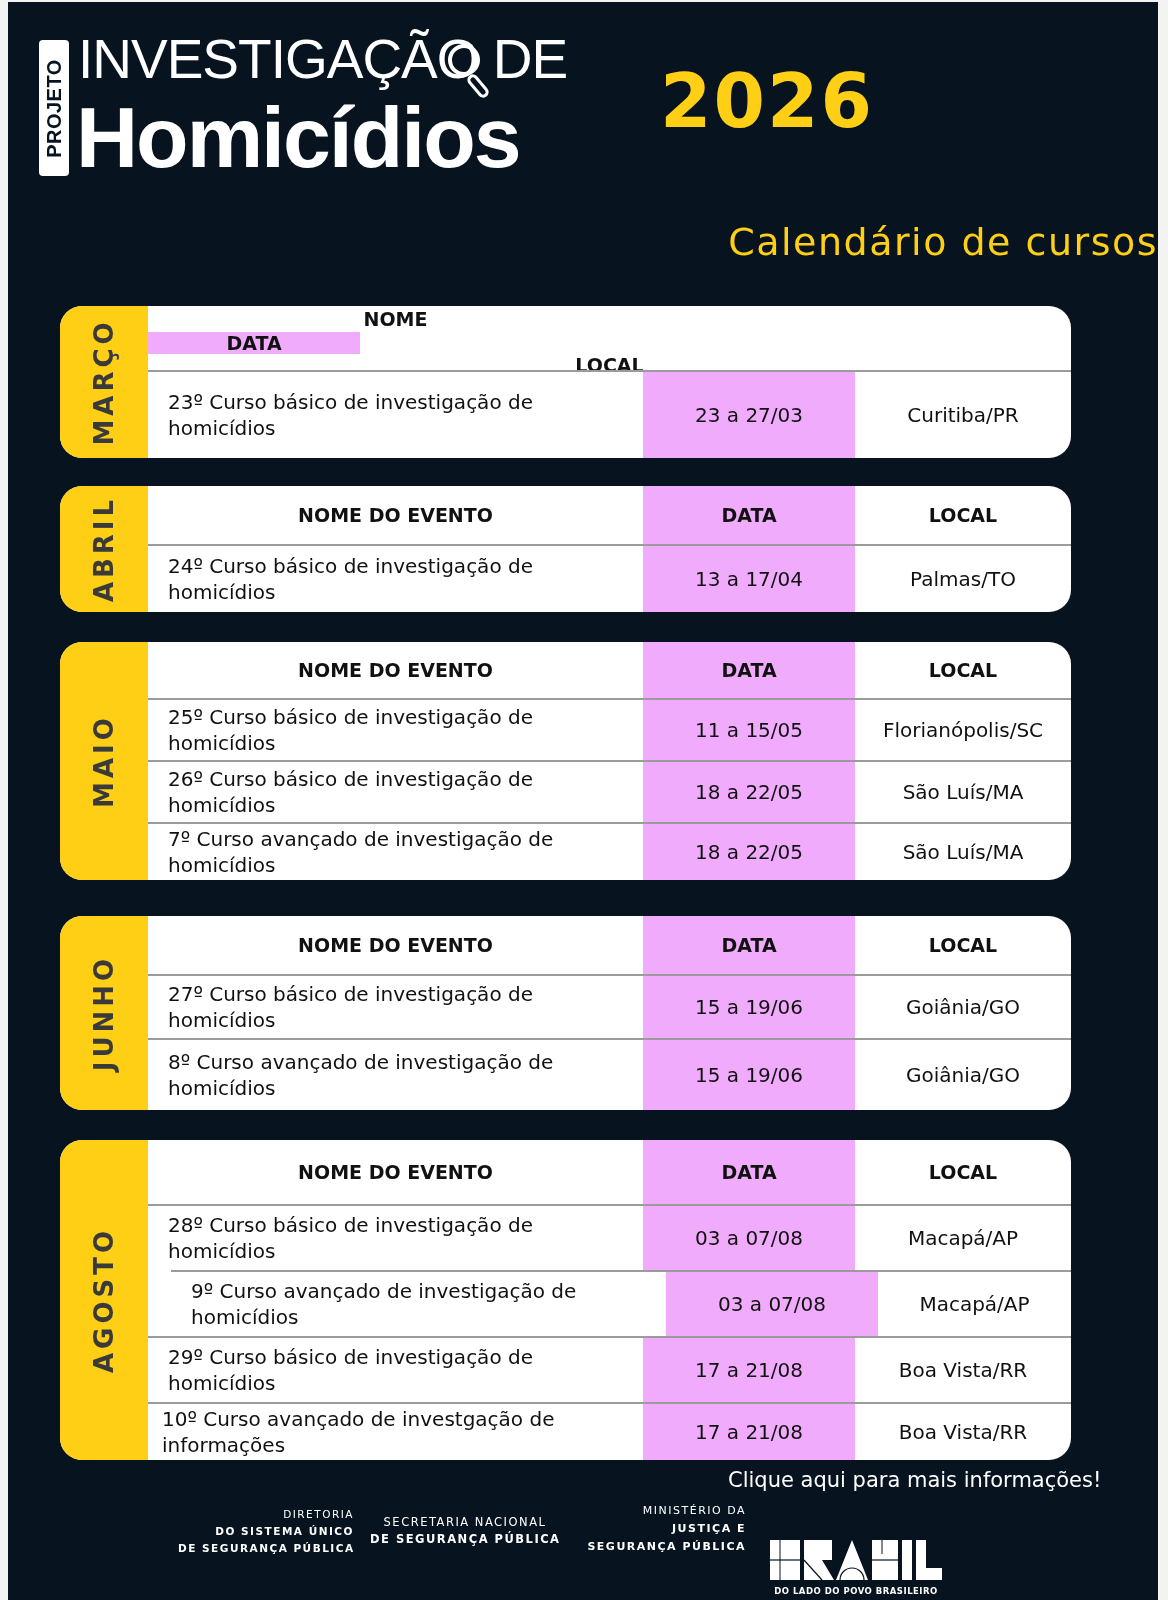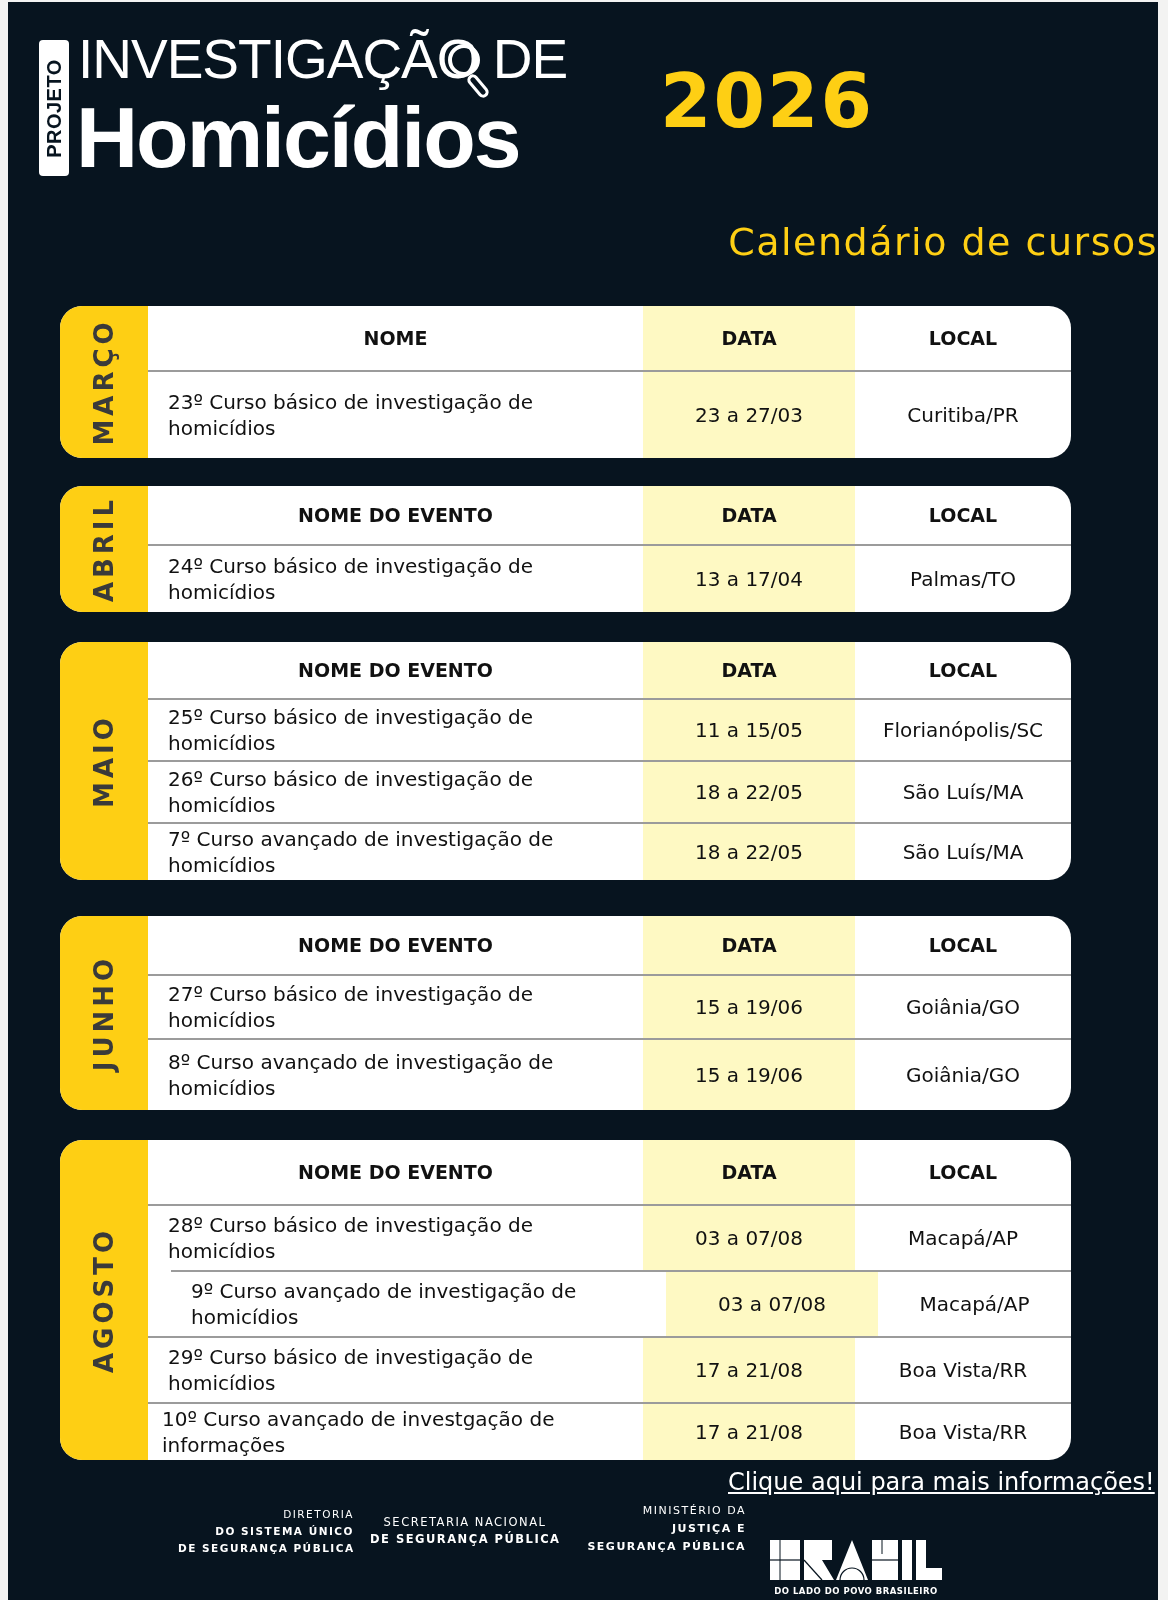--- a/index.html
+++ b/index.html
@@ -52,28 +52,28 @@
   }
   .month-tab span {
     transform: rotate(-90deg); white-space: nowrap;
     font-weight: 700; font-size: 26px; color: #3a3a3a; letter-spacing: 4px;
   }
   .tbl { flex: 1; display: flex; flex-direction: column; }
   .row { display: flex; border-top: 2px solid #9b9b9b; }
   .row.head { border-top: none; }
   .cell { display: flex; align-items: center; }
   .c-name { width: 495px; padding-left: 20px; font-size: 20px; color: #111; line-height: 26px; }
-  .c-date { width: 212px; background: #fef9c3; justify-content: center; font-size: 20px; color: #111; }
+  .c-date { width: 212px; background: #f0abfc; justify-content: center; font-size: 20px; color: #111; }
   .c-local { flex: 1; justify-content: center; font-size: 20px; color: #111; border-radius: 9px; }
   .head .cell { font-weight: 700; font-size: 19px; color: #111; justify-content: center; }
   .head .c-name { padding-left: 0; }
   
   .more-link {
     position: absolute; left: 720px; top: 1466px;
-    font-size: 24px; color: #fff; text-decoration: underline; white-space: nowrap;
+    font-size: 21px; color: #fff; white-space: nowrap;
   }
   .org { position: absolute; text-align: right; color: #fff; font-size: 10.5px; line-height: 17px; letter-spacing: 1.5px; white-space: nowrap; }
   .org .b { font-weight: 700; }
   .org.center { text-align: center; }
   .brasil-logo { position: absolute; left: 762px; top: 1536px; width: 172px; height: 44px; }
   .brasil-tag { position: absolute; left: 762px; top: 1584px; width: 172px; text-align: center; font-size: 8.5px; color: #fff; font-weight: 700; letter-spacing: 0.5px; }
 </style>
 </head>
 <body>
 
@@ -89,21 +89,21 @@
   </svg>
   <div class="title-line2">Homicídios</div>
   <div class="year">2026</div>
   <div class="subtitle">Calendário de cursos</div>
 
   <div class="month-block" style="top:304px;height:152px;">
     <div class="month-tab">
         <span>MARÇO</span>
       </div>
     <div class="tbl">
-      <div class="row head" style="height:64px;">
+      <div class="row head" style="height:64px;flex-direction:column;">
         <div class="cell c-name">NOME</div>
         <div class="cell c-date">DATA</div>
         <div class="cell c-local">LOCAL</div>
       </div>
       <div class="row" style="height:88px;">
         <div class="cell c-name" style="padding-right:40px;">23º Curso básico de investigação de homicídios</div>
         <div class="cell c-date">23 a 27/03</div>
         <div class="cell c-local">Curitiba/PR</div>
       </div>
     </div>

